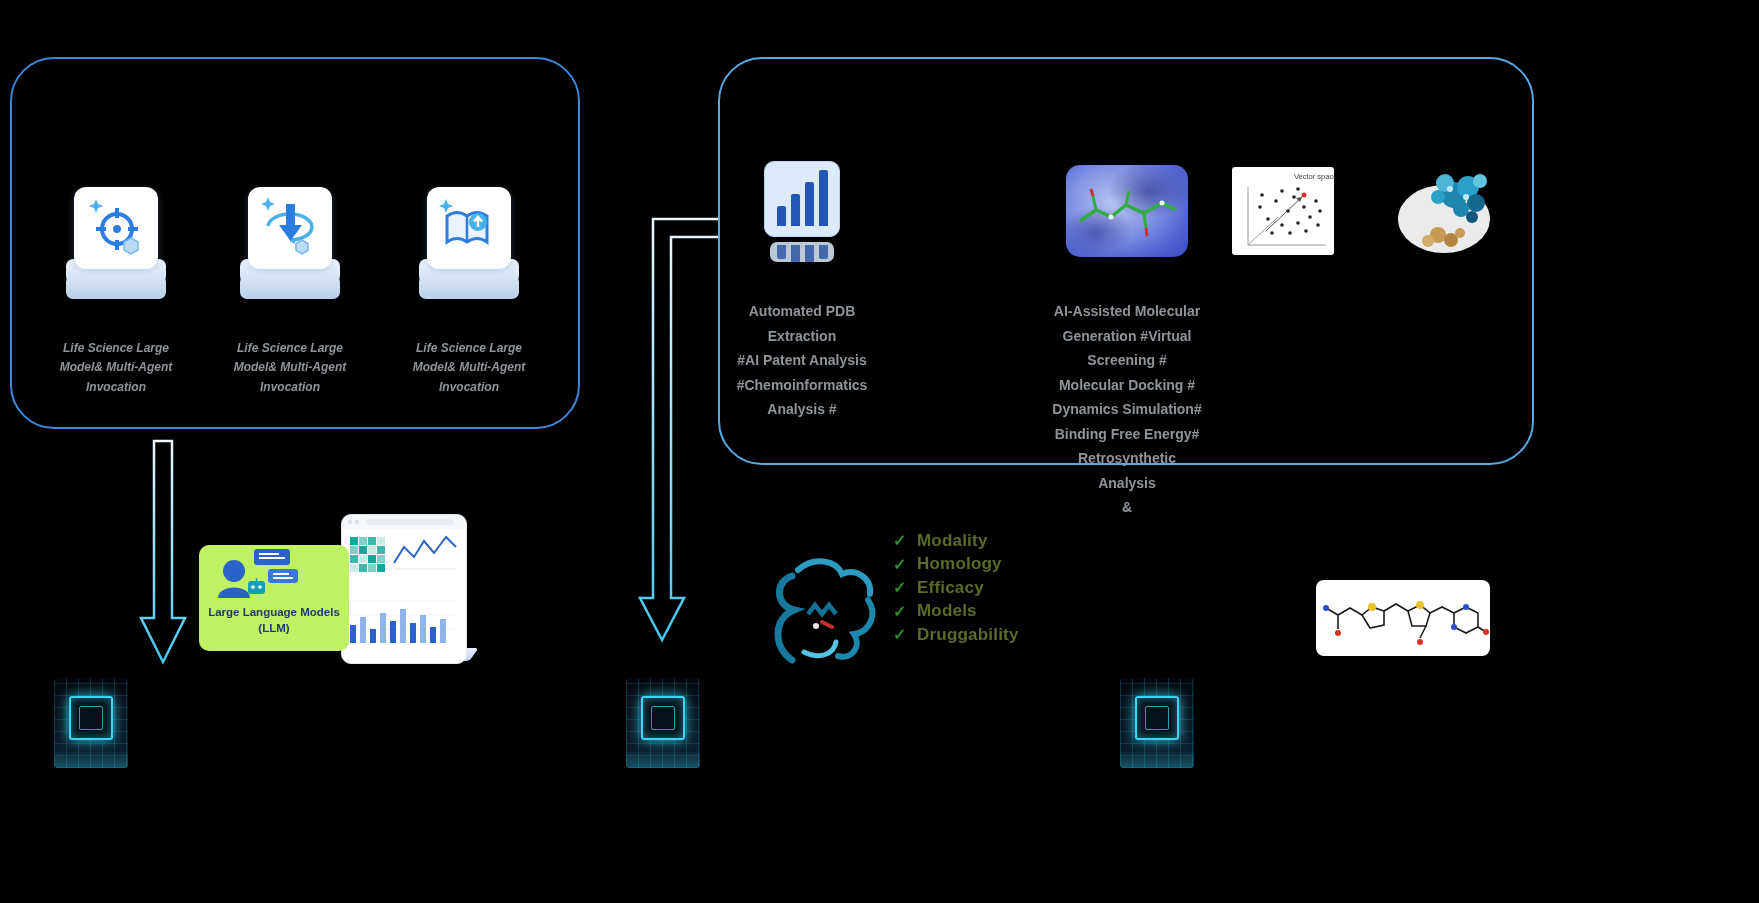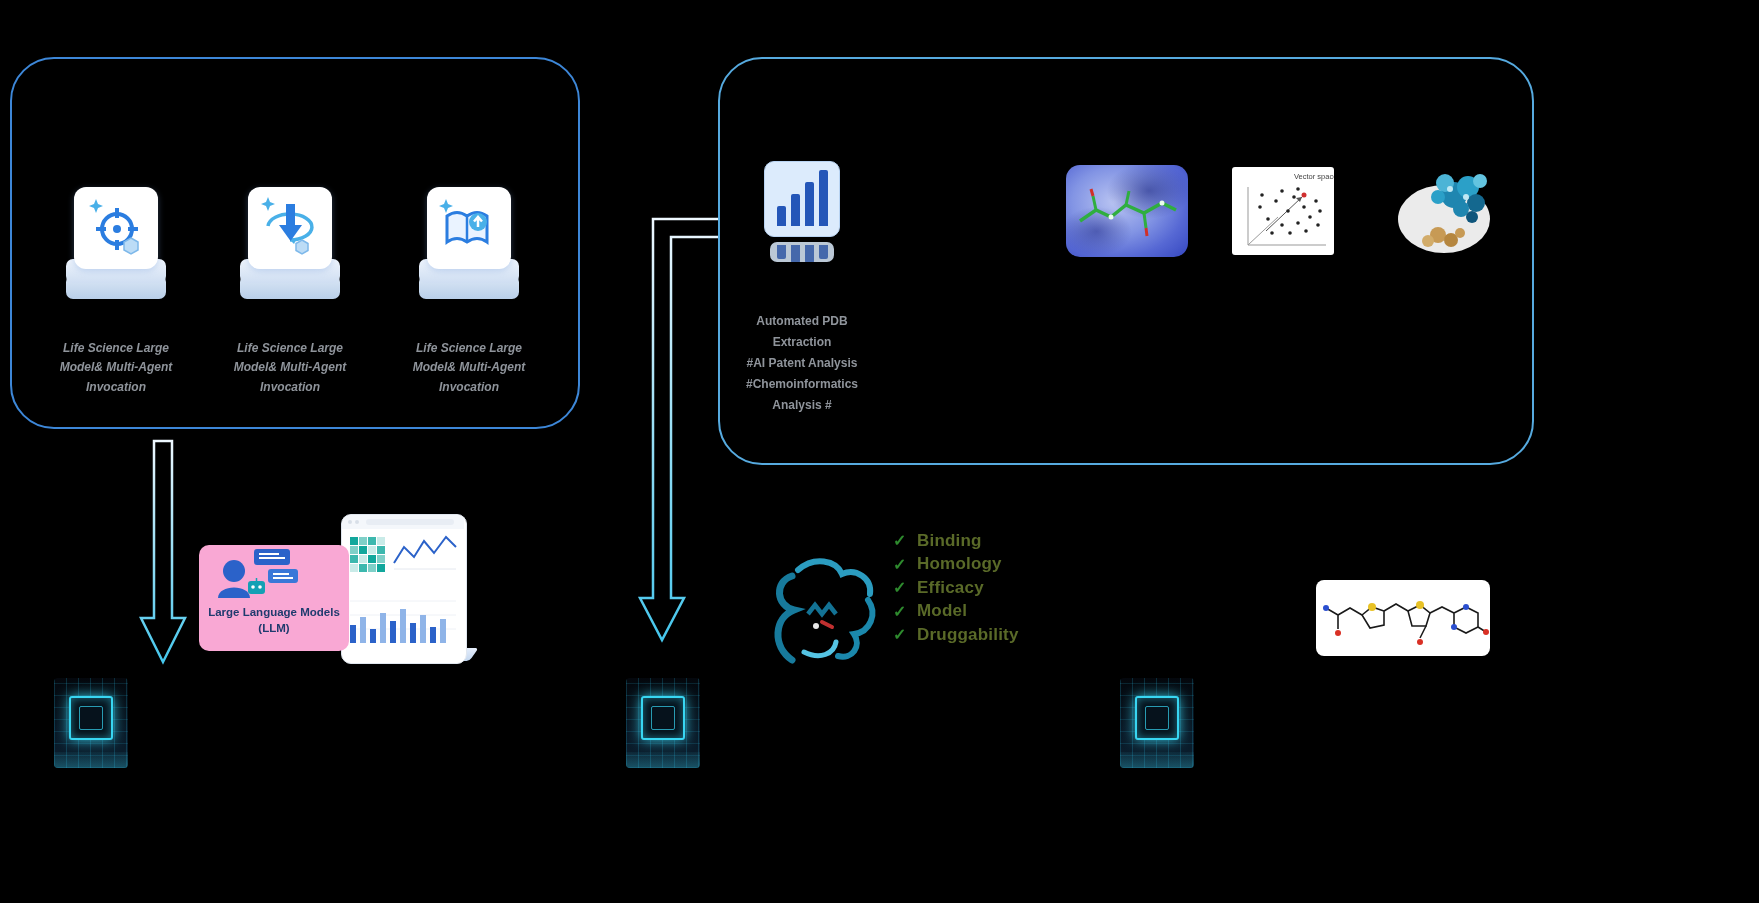--- a/index.html
+++ b/index.html
@@ -22,21 +22,21 @@
   .si-layer.l1{top:72px;background:linear-gradient(180deg,#eef4fc,#cfdef2);}
   .si-layer.l2{top:88px;background:linear-gradient(180deg,#dce8f6,#b9cfe9);}
   .si-card{position:absolute;left:10px;top:0;width:84px;height:82px;background:#fff;
     border-radius:12px;display:flex;align-items:center;justify-content:center;
     box-shadow:0 2px 6px rgba(120,160,220,.35);z-index:2;}
 
   
   .rp-col{position:absolute;top:96px;width:156px;text-align:center;}
   .rp1{left:4px}.rp2{left:161px}.rp3{left:329px}.rp4{left:485px}.rp5{left:651px}
   .rp-icon{height:112px;display:flex;align-items:center;justify-content:center;}
-  .rp-label{margin-top:44px;font-size:12px;font-weight:bold;color:#8f949b;
+  .rp-label{margin-top:32px;font-size:14px;font-weight:bold;color:#8f949b;
     line-height:1.75;white-space:pre-line;}
 
   
   .barchart-icon{width:84px;}
   .bc-main{width:76px;height:76px;margin:0 auto;background:#dcebfc;border:1px solid #b9d4f3;
     border-radius:10px;display:flex;align-items:flex-end;justify-content:center;gap:5px;
     padding-bottom:10px;box-sizing:border-box;}
   .bc-bar{width:9px;background:#2456b8;border-radius:2px 2px 0 0;display:block;}
   .bc-refl{width:64px;height:20px;margin:5px auto 0;border-radius:7px;background:#dcebfc;
     display:flex;gap:5px;justify-content:center;overflow:hidden;opacity:.85;}
@@ -61,21 +61,21 @@
     background-image:repeating-linear-gradient(90deg,rgba(40,180,220,.22) 0 1px,transparent 1px 12px),
       repeating-linear-gradient(0deg,rgba(40,180,220,.16) 0 1px,transparent 1px 12px);}
   .chip-die{position:absolute;left:50%;top:44%;transform:translate(-50%,-50%);
     width:40px;height:40px;background:#06121c;border:2px solid #38d6f2;border-radius:3px;
     box-shadow:0 0 14px rgba(56,214,242,.9), inset 0 0 8px rgba(56,214,242,.5);}
   .chip-core{position:absolute;inset:8px;border:1px solid rgba(56,214,242,.7);border-radius:2px;}
   .chip::after{content:"";position:absolute;left:0;right:0;bottom:0;height:16px;
     background:linear-gradient(180deg,rgba(56,214,242,.06),rgba(56,214,242,.28));}
 
   
-  .llm-card{position:absolute;left:199px;top:545px;width:150px;height:106px;background:#f9a8d4;
+  .llm-card{position:absolute;left:199px;top:545px;width:150px;height:106px;background:#bef264;
     border-radius:10px;text-align:center;z-index:3;}
   .llm-label{font-size:11.5px;font-weight:bold;color:#1f3b6e;line-height:1.35;white-space:pre-line;}
   .dash{position:absolute;left:341px;top:514px;width:124px;height:148px;background:#fff;
     border-radius:10px;border:1px solid #e0e6ee;z-index:2;overflow:hidden;}
   .dash-base{position:absolute;left:356px;top:648px;width:118px;height:13px;border-radius:3px;
     background:linear-gradient(180deg,#e6eefb,#c2d6ef);transform:skewX(-35deg);z-index:1;}
 
   
   .protein-ribbon{position:absolute;left:764px;top:548px;}
   .molecule-card{position:absolute;left:1316px;top:580px;width:174px;height:76px;background:#fff;
@@ -202,20 +202,28 @@
             <line x1="30" y1="45" x2="27" y2="31" stroke="#2fae3f" stroke-width="3"></line>
             <line x1="27" y1="31" x2="25" y2="24" stroke="#d03028" stroke-width="3"></line>
             <line x1="60" y1="40" x2="63" y2="26" stroke="#2fae3f" stroke-width="3"></line>
             <line x1="78" y1="48" x2="80" y2="63" stroke="#2fae3f" stroke-width="3"></line>
             <line x1="80" y1="63" x2="81" y2="71" stroke="#d03028" stroke-width="3"></line>
             <circle cx="45" cy="52" r="2.5" fill="#eaffea"></circle>
             <circle cx="96" cy="38" r="2.5" fill="#eaffea"></circle>
           </svg>
         </div>
       </div>
+      <div class="rp-label">AI-Assisted Molecular
+Generation #Virtual
+Screening #
+Molecular Docking #
+Dynamics Simulation#
+Binding Free Energy#
+Retrosynthetic Analysis
+&amp;</div>
     </div>
 
     <div class="rp-col rp4">
       <div class="rp-icon">
         <svg width="102" height="88" viewBox="0 0 102 88">
           <rect width="102" height="88" fill="#ffffff" rx="3"></rect>
           <text x="62" y="12" font-size="7.5" fill="#444" font-family="Liberation Sans, sans-serif">Vector space</text>
           <path d="M16,78 L16,20 M16,78 L94,78 M16,78 L46,50" stroke="#999" stroke-width="1" fill="none"></path>
           <path d="M34,64 L70,30" stroke="#555" stroke-width="1"></path>
           <path d="M70,30 l-6,1 4,4 Z" fill="#555"></path>
@@ -362,33 +370,33 @@
     <path d="M104,52 C114,66 106,84 90,86 C98,98 88,112 74,108" stroke="#1b88ac" stroke-width="6" fill="none" stroke-linecap="round"></path>
     <path d="M40,104 C56,112 70,106 72,94" stroke="#55c4e4" stroke-width="5" fill="none" stroke-linecap="round"></path>
     <path d="M44,66 l7,-9 7,9 7,-9 7,9" stroke="#137294" stroke-width="4.5" fill="none"></path>
     <path d="M58,74 l10,5" stroke="#c03030" stroke-width="4" stroke-linecap="round"></path>
     <circle cx="52" cy="78" r="3" fill="#e8e8e8"></circle>
   </svg>
 
   <div class="checklist">
     <div class="check-row">
       <span class="check-mark">✓</span>
-      <span class="check-label">Binding</span>
+      <span class="check-label">Modality</span>
     </div>
     <div class="check-row">
       <span class="check-mark">✓</span>
       <span class="check-label">Homology</span>
     </div>
     <div class="check-row">
       <span class="check-mark">✓</span>
       <span class="check-label">Efficacy</span>
     </div>
     <div class="check-row">
       <span class="check-mark">✓</span>
-      <span class="check-label">Model</span>
+      <span class="check-label">Models</span>
     </div>
     <div class="check-row">
       <span class="check-mark">✓</span>
       <span class="check-label">Druggability</span>
     </div>
   </div>
 
   <div class="molecule-card">
     <svg width="174" height="76" viewBox="0 0 174 76">
       <g stroke="#1a1a1a" stroke-width="1.6" fill="none">

